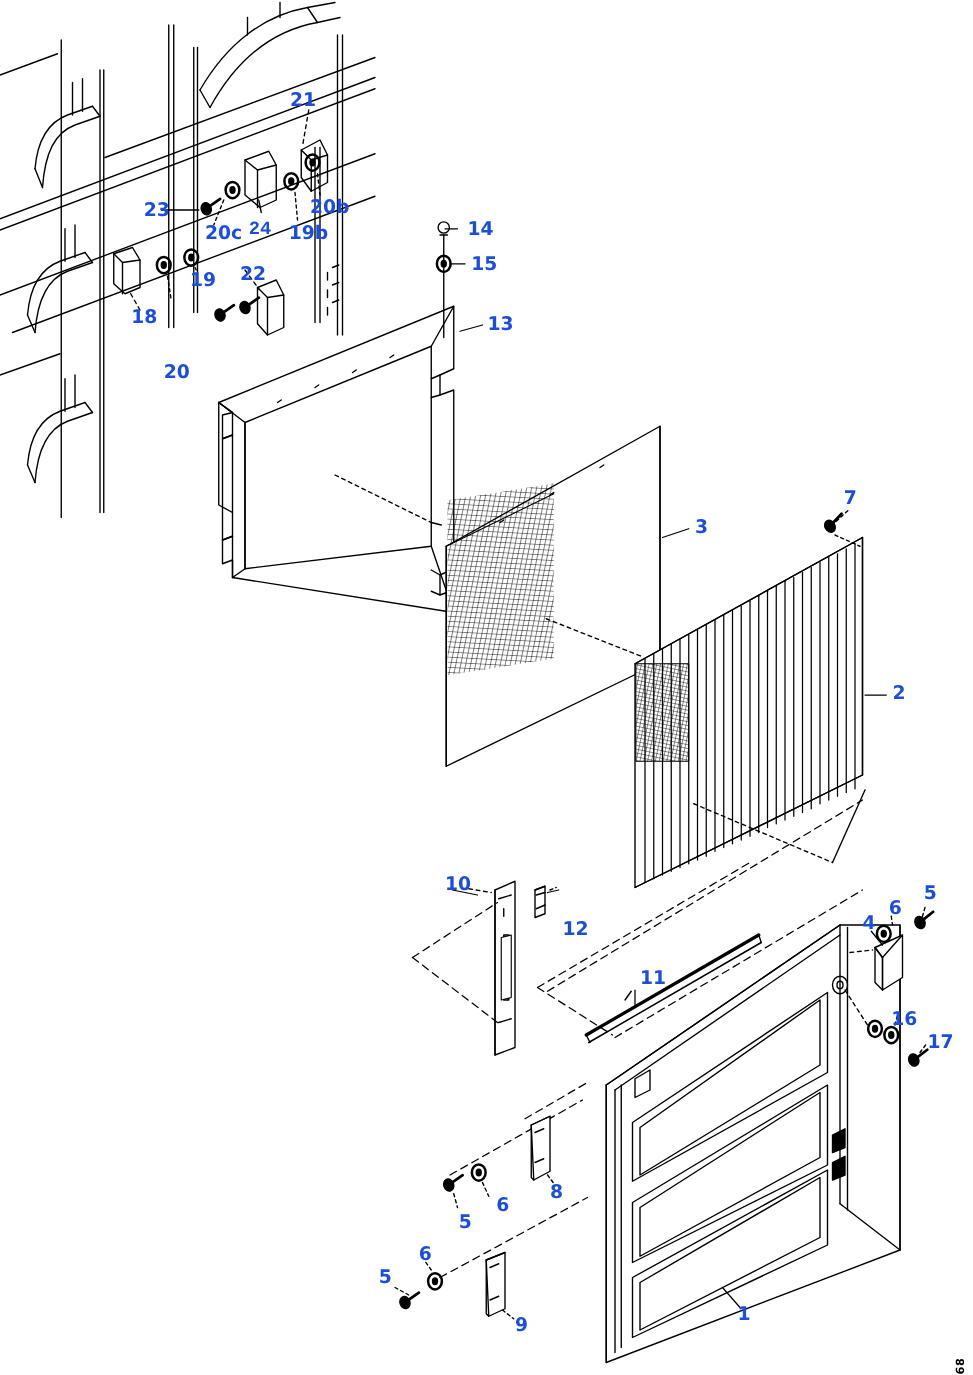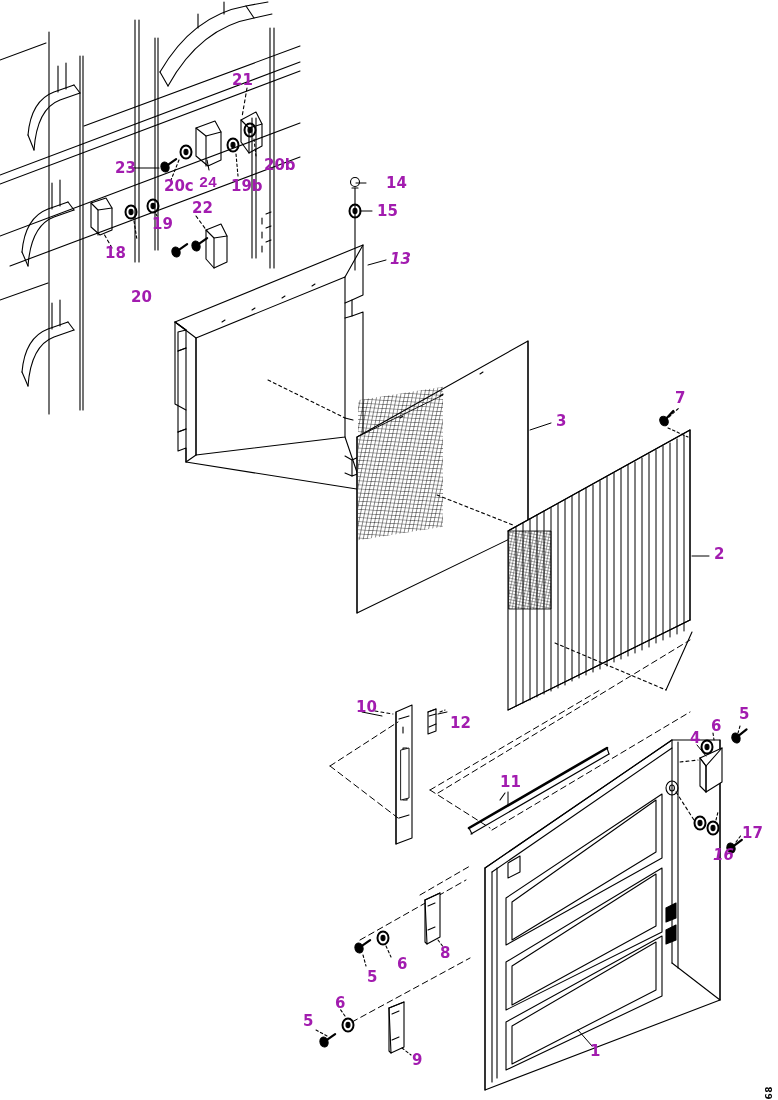--- a/index.html
+++ b/index.html
@@ -8,21 +8,21 @@
     font-family:"DejaVu Sans","Liberation Sans",sans-serif;
     width:778px;height:1100px;overflow:hidden;position:relative;
   }
   #sheet{position:relative;width:778px;height:1100px;background:#fff;}
   #sheet svg{position:absolute;left:0;top:0;}
   .callout{
     position:absolute;
     font-family:"DejaVu Sans","Liberation Sans",sans-serif;
     font-weight:bold;
     font-size:15px;
-    color:#a21caf;
+    color:#1d4ed8;
     line-height:1;
     white-space:nowrap;
     user-select:none;
   }
   #sheet-code{
     position:absolute;
     right:4px;bottom:14px;
     font-size:9px;font-weight:bold;color:#000;
     letter-spacing:0.5px;
     transform:rotate(-90deg);
@@ -407,35 +407,35 @@
   <span class="callout" style="left:590px;top:1044px;">1</span>
   <span class="callout" style="left:714px;top:547px;">2</span>
   <span class="callout" style="left:556px;top:414px;">3</span>
   <span class="callout" style="left:690px;top:731px;">4</span>
   <span class="callout" style="left:739px;top:707px;">5</span>
   <span class="callout" style="left:711px;top:719px;">6</span>
   <span class="callout" style="left:675px;top:391px;">7</span>
   <span class="callout" style="left:440px;top:946px;">8</span>
   <span class="callout" style="left:412px;top:1053px;">9</span>
   <span class="callout" style="left:356px;top:700px;">10</span>
-  <span class="callout" style="left:500px;top:775px;">11</span>
-  <span class="callout" style="left:450px;top:716px;">12</span>
-  <span class="callout" style="left:390px;top:252px;font-style:italic;">13</span>
-  <span class="callout" style="left:374px;top:176px;margin-left:12px;">14</span>
+  <span class="callout" style="left:512px;top:775px;">11</span>
+  <span class="callout" style="left:450px;top:736px;">12</span>
+  <span class="callout" style="left:390px;top:252px;">13</span>
+  <span class="callout" style="left:374px;top:176px;">14</span>
   <span class="callout" style="left:377px;top:204px;">15</span>
-  <span class="callout" style="left:713px;top:848px;font-style:italic;">16</span>
+  <span class="callout" style="left:713px;top:808px;">16</span>
   <span class="callout" style="left:742px;top:826px;">17</span>
   <span class="callout" style="left:105px;top:246px;">18</span>
   <span class="callout" style="left:152px;top:217px;">19</span>
   <span class="callout" style="left:131px;top:244px;margin-top:46px;">20</span>
   <span class="callout" style="left:231px;top:179px;text-align:right;">19b</span>
-  <span class="callout" style="left:264px;top:158px;">20b</span>
+  <span class="callout" style="left:248px;top:158px;">20b</span>
   <span class="callout" style="left:164px;top:179px;">20c</span>
   <span class="callout" style="left:232px;top:73px;">21</span>
-  <span class="callout" style="left:192px;top:201px;">22</span>
+  <span class="callout" style="left:192px;top:212px;">22</span>
   <span class="callout" style="left:115px;top:161px;text-align:right;">23</span>
   <span class="callout" style="left:199px;top:176px;font-family:Liberation Mono, monospace;">24</span>
   <span class="callout" style="left:367px;top:970px;">5</span>
   <span class="callout" style="left:397px;top:957px;">6</span>
   <span class="callout" style="left:303px;top:1014px;">5</span>
   <span class="callout" style="left:335px;top:996px;">6</span>
 
   <div id="sheet-code">3AB768</div>
 
 </div>

